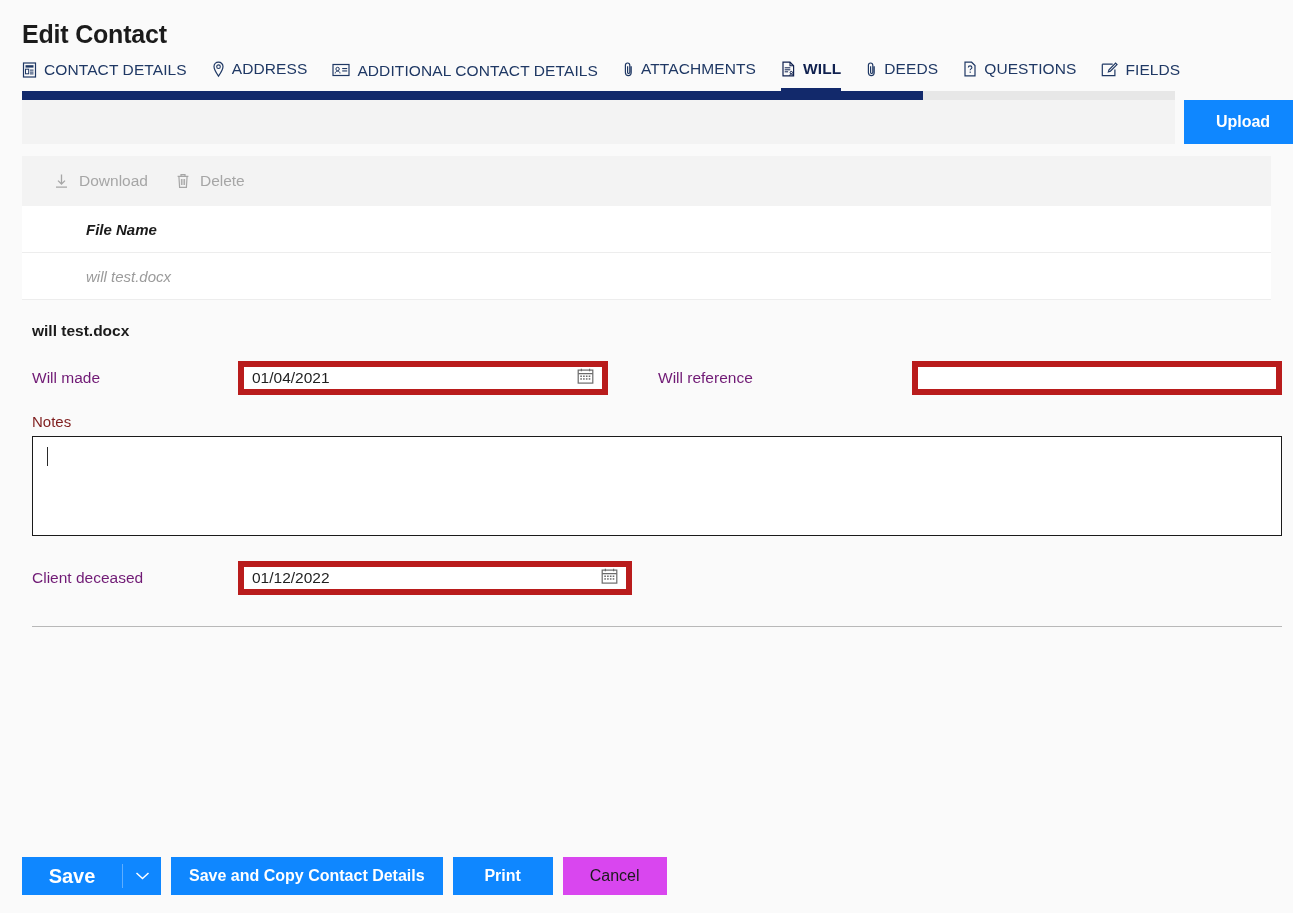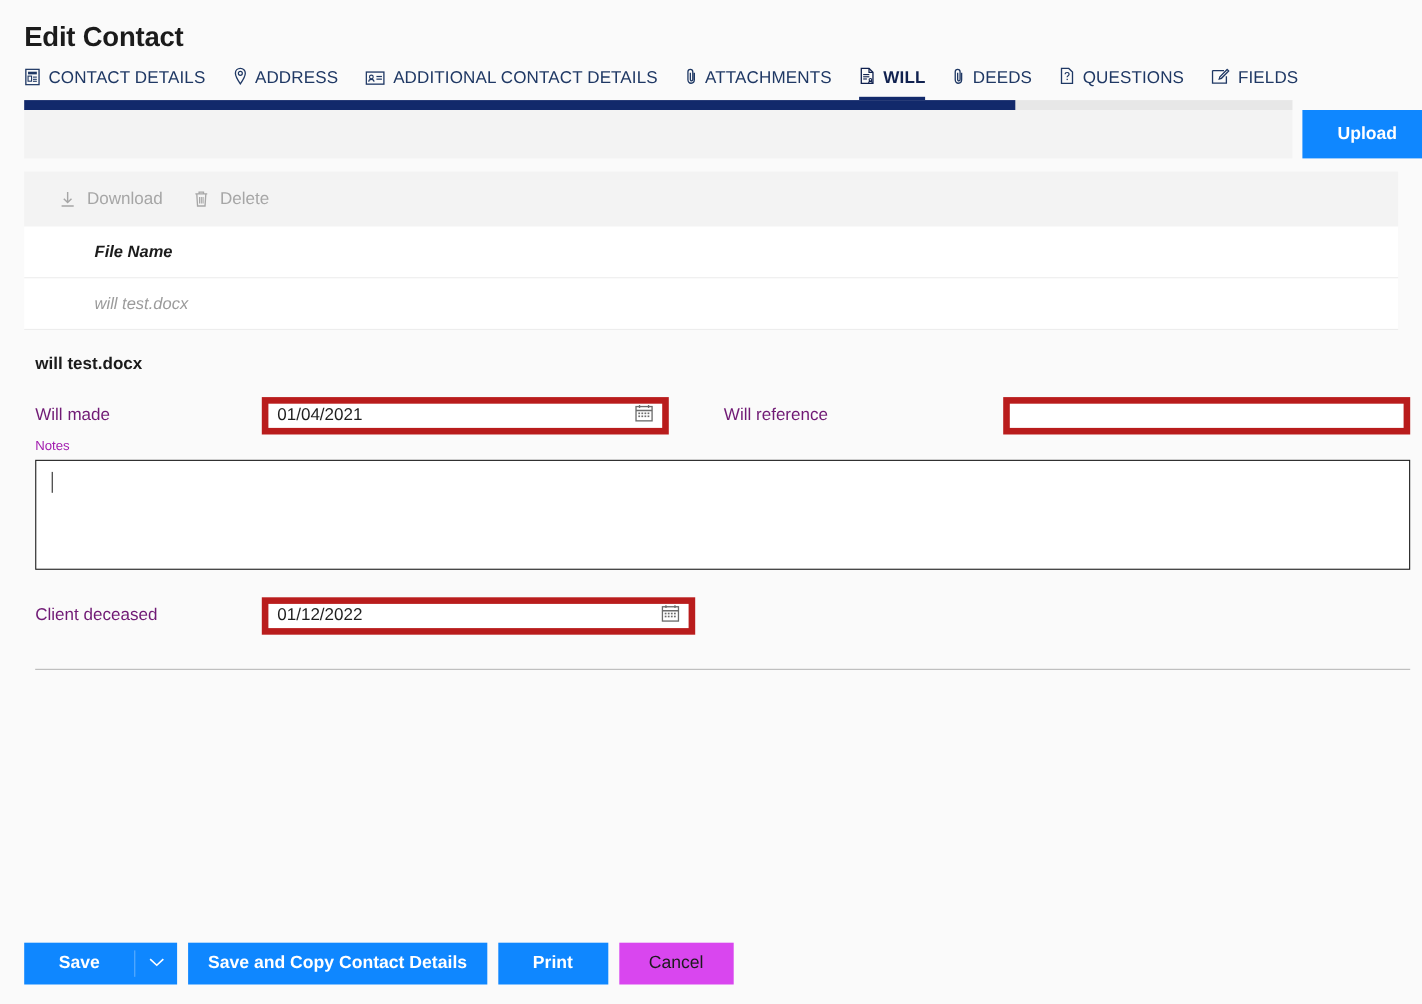--- a/index.html
+++ b/index.html
@@ -30,21 +30,21 @@
     display: flex;
     align-items: flex-end;
     padding: 16px 0 0 22px;
     height: 42px;
     box-sizing: border-box;
     white-space: nowrap;
     overflow: hidden;
   }
   .tab {
     display: flex;
-    align-items: flex-end;
+    align-items: flex-start;
     gap: 7px;
     font-size: 15.5px;
     color: #1f3864;
     letter-spacing: 0.1px;
     padding: 0 0 10px 0;
     margin-right: 25px;
     border-bottom: 3px solid transparent;
     cursor: pointer;
     flex: none;
     margin-top: 16px;
@@ -191,23 +191,23 @@
   .ref-box  { width: 394px; }
   .textbox .cal-icon {
     position: absolute;
     right: 8px;
     top: 50%;
     transform: translateY(-50%);
     cursor: pointer;
   }
 
   .notes-label {
-    font-size: 12px;
-    color: #a21caf;
-    margin: 3px 0 6px 0;
+    font-size: 15px;
+    color: #7f1d1d;
+    margin: 18px 0 6px 0;
   }
   .notes-box {
     width: 1250px;
     height: 100px;
     border: 1.5px solid #1b1b1b;
     background: #ffffff;
     box-sizing: border-box;
     position: relative;
   }
   .caret {
@@ -261,21 +261,21 @@
     align-items: stretch;
     background: #0f87ff;
     width: 139px;
   }
   .split .split-main {
     flex: 1;
     display: flex;
     align-items: center;
     justify-content: center;
     color: #fff;
-    font-size: 16px;
+    font-size: 20px;
     font-weight: bold;
     cursor: pointer;
   }
   .split .split-div {
     width: 1px;
     background: #5eaeff;
     margin: 7px 0;
   }
   .split .split-arrow {
     width: 38px;

